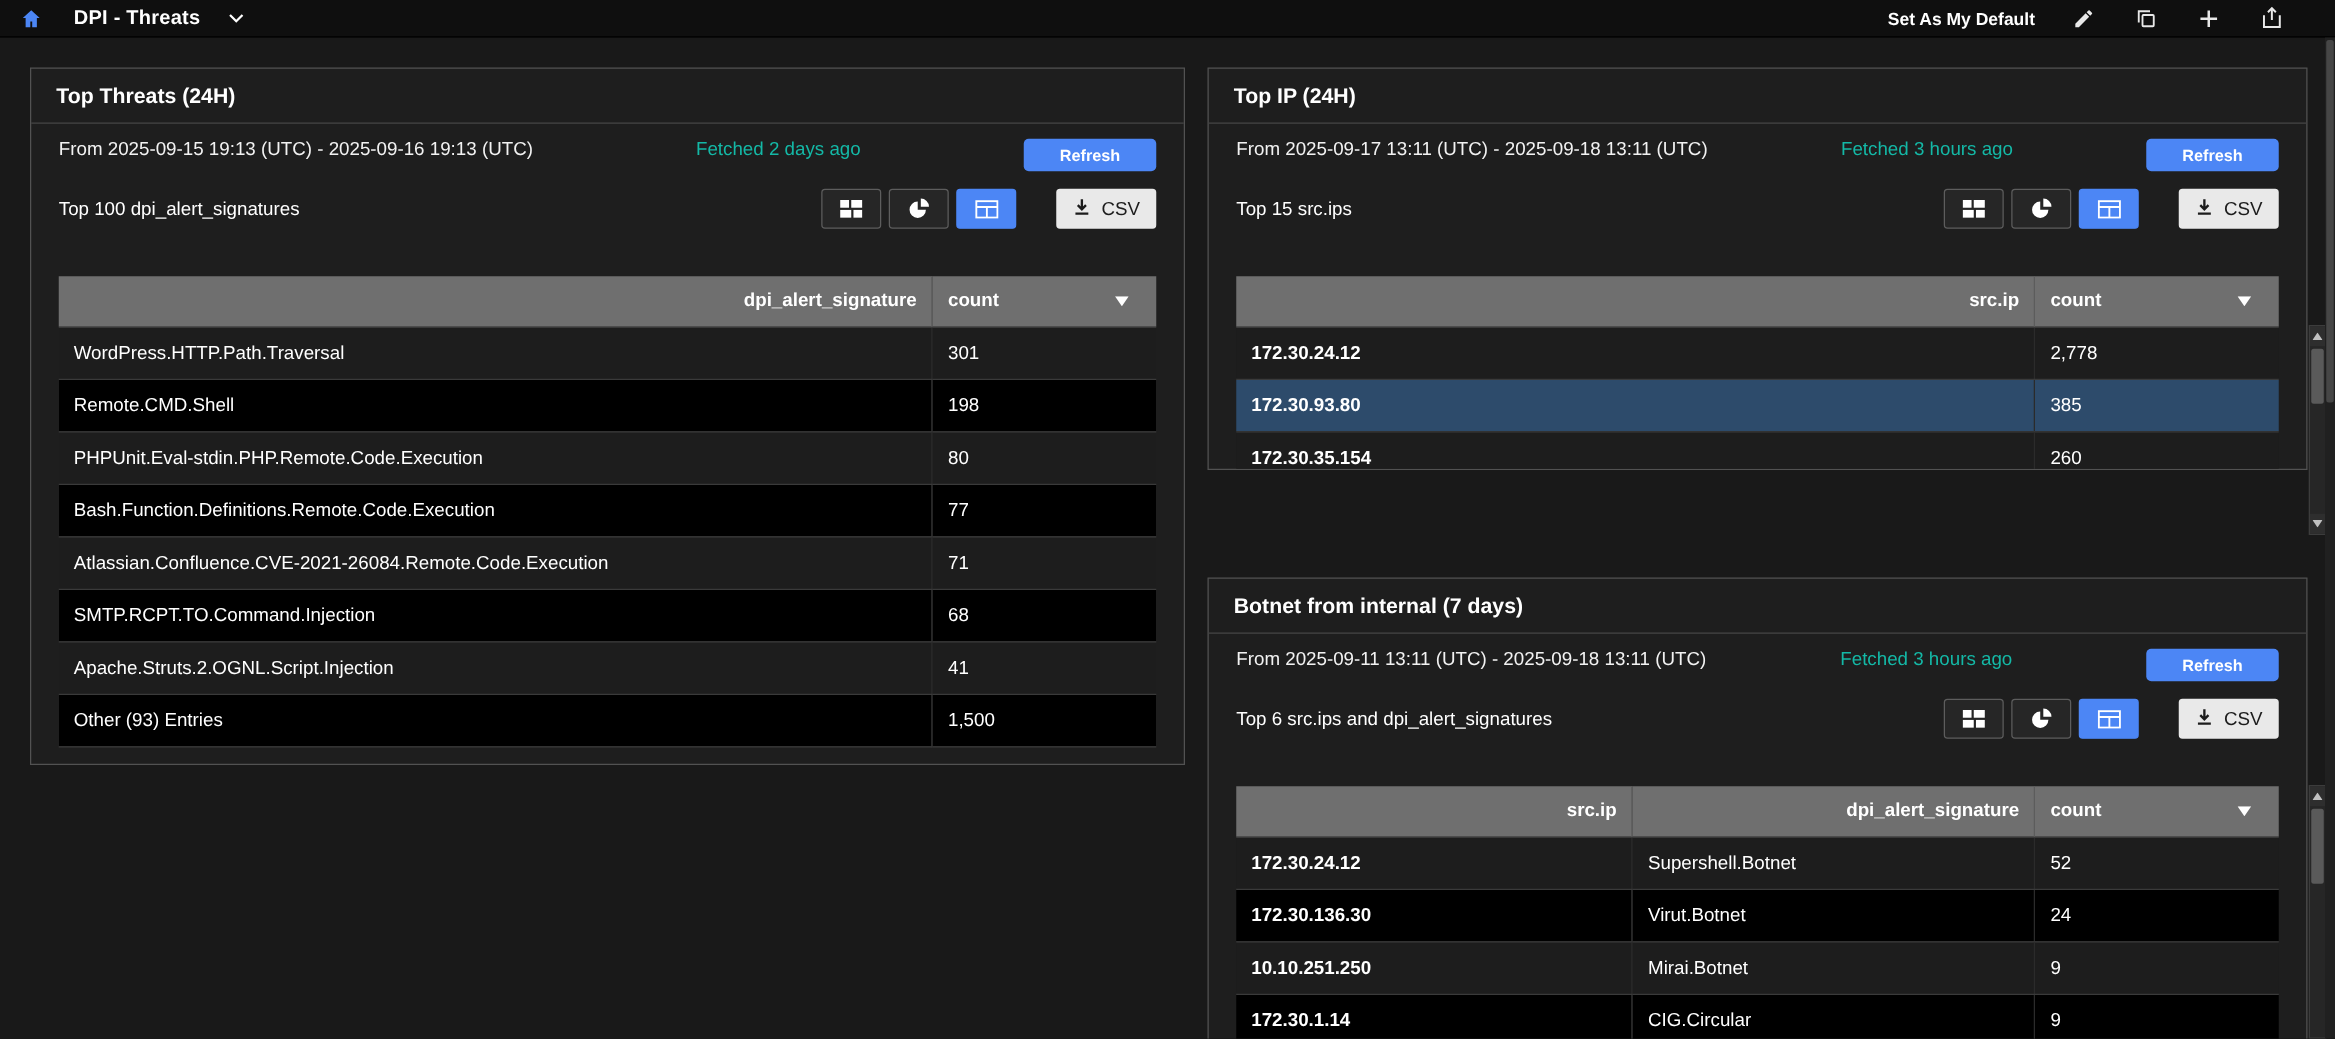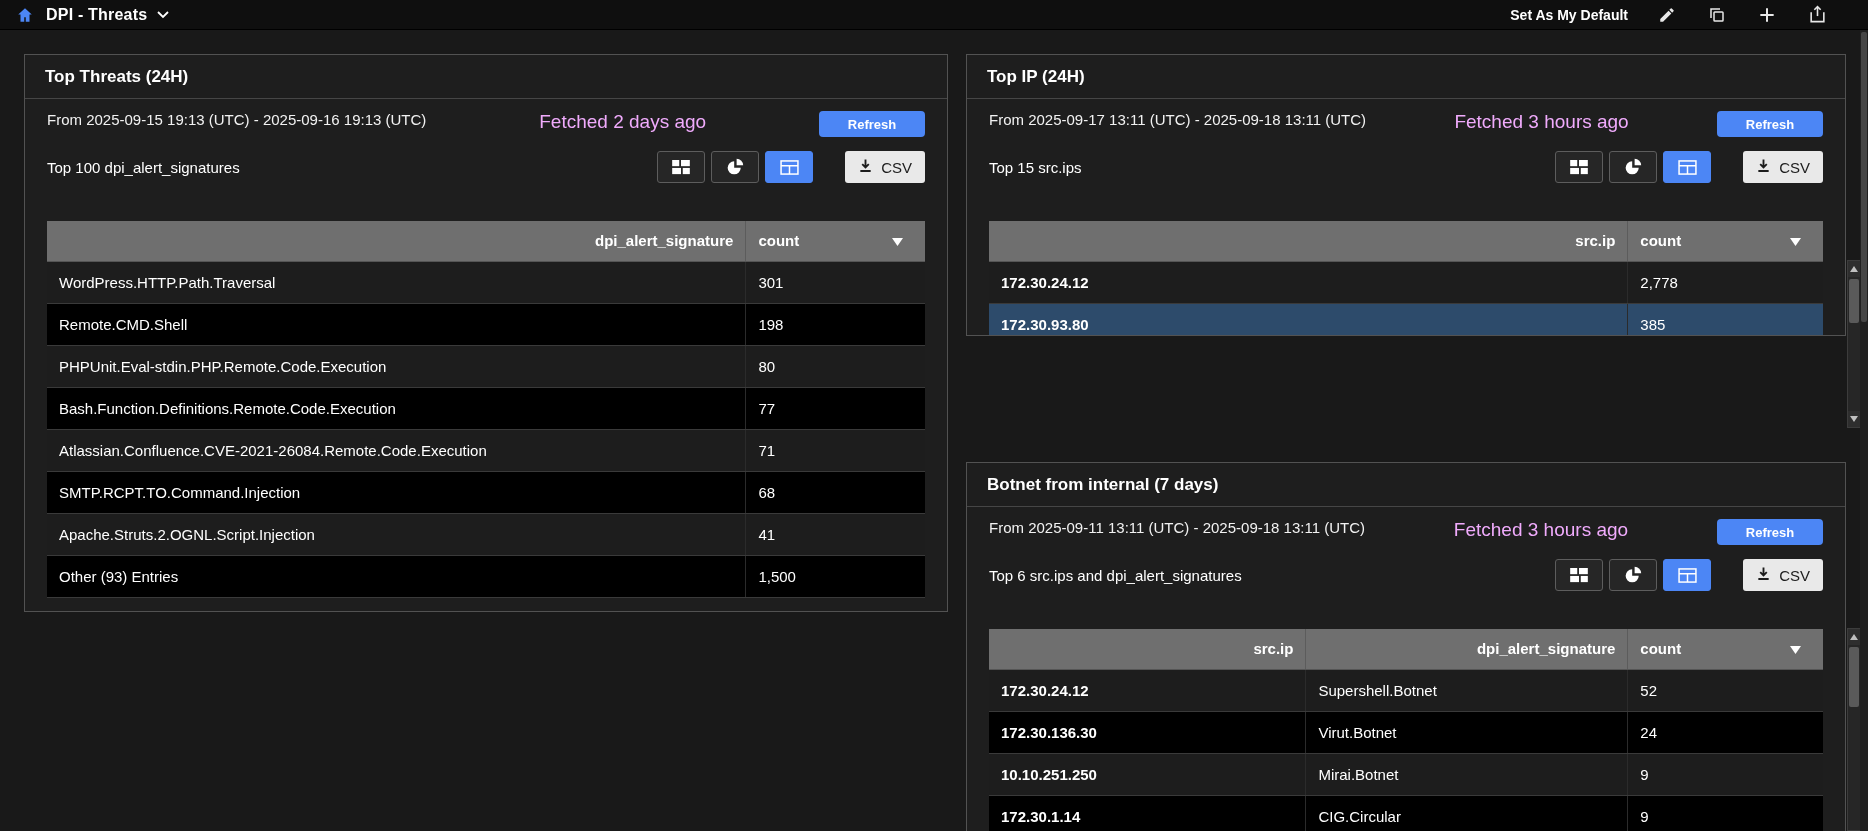--- a/index.html
+++ b/index.html
@@ -2,41 +2,41 @@
 <html><head>
 <meta charset="utf-8">
 <style>
   * { margin:0; padding:0; box-sizing:border-box; }
   html,body { background:#191919; }
   body { font-family:"Liberation Sans","DejaVu Sans",sans-serif; color:#ffffff; }
   #page { position:relative; width:1868px; height:831px; background:#191919; overflow:hidden; }
 
   
   .topbar { position:absolute; left:0; top:0; width:1868px; height:30px; background:#0f0f0f;
-            display:flex; align-items:center; padding:0 16px; border-bottom:1px solid #000; }
+            display:flex; align-items:center; padding:0 16px; border-bottom:1px solid #000;gap:13px; }
   .topbar .home { display:flex; align-items:center; margin-right:12px; cursor:pointer; }
   .tb-title { font-size:16px; font-weight:bold; letter-spacing:.2px; }
   .tb-chevron { margin-left:10px; display:flex; align-items:center; cursor:pointer; }
   .tb-right { margin-left:auto; display:flex; align-items:center; gap:28px; padding-right:24px; }
   .tb-default { font-size:14px; font-weight:bold; cursor:pointer; }
   .tb-icon { display:flex; align-items:center; justify-content:center; width:22px; height:22px; cursor:pointer; }
 
   
   .panel { position:absolute; background:#1e1e1e; border:1px solid #525252; }
   #panel-threats { left:24px; top:54px; width:924px; height:558px; }
-  #panel-topip   { left:966px; top:54px; width:880px; height:282px; overflow:hidden; }
+  #panel-topip   { left:966px; top:54px; width:880px; height:322px; overflow:hidden; }
   #panel-botnet  { left:966px; top:462px; width:880px; height:420px; overflow:hidden; }
 
   .panel-title { height:44px; line-height:43px; padding:0 20px; font-size:17px; font-weight:bold;
                  border-bottom:1px solid #464646; }
   .panel-body { padding:0 22px; }
 
   .info-row { margin-top:12px; height:30px; display:flex; justify-content:space-between; align-items:flex-start; }
   .date-range { font-size:15px; color:#f2f2f2; }
-  .fetched { font-size:19px; color:#f0abfc; }
+  .fetched { font-size:15px; color:#14b8a6; }
   .refresh-btn { width:106px; height:26px; background:#4c86f5; color:#fff; font-weight:bold; font-size:13px;
                  border:none; border-radius:4px; cursor:pointer; }
 
   .tools-row { margin-top:6px; height:40px; display:flex; justify-content:space-between; align-items:center; }
   .subtitle { font-size:15px; }
   .tools { display:flex; align-items:center; gap:6px; }
   .view-btn { width:48px; height:32px; background:#262626; border:1px solid #5d5d5d; border-radius:3px;
               display:flex; align-items:center; justify-content:center; cursor:pointer; }
   .view-btn.active { background:#4c86f5; border-color:#4c86f5; }
   .csv-btn { margin-left:26px; height:32px; padding:16px 13px; background:#e9e9e9; color:#1c1c1c; border:none;

